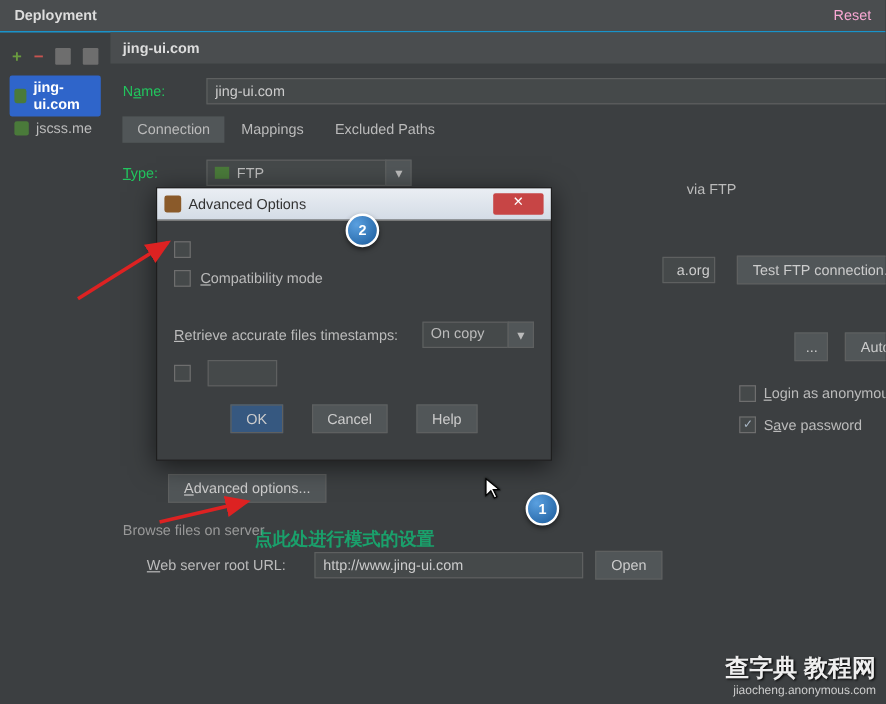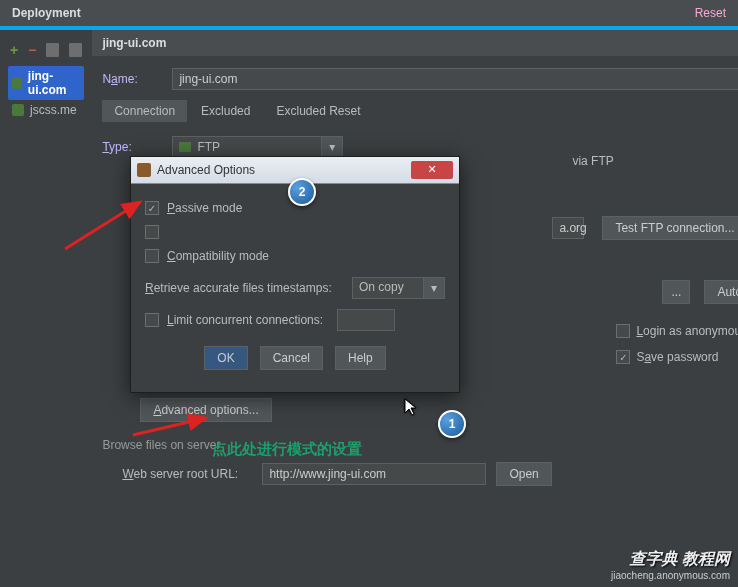--- a/index.html
+++ b/index.html
@@ -1,63 +1,63 @@
 <!DOCTYPE html>
 <html><head>
 <meta charset="utf-8">
 <style>
 * { box-sizing: border-box; margin: 0; padding: 0; font-family: "Segoe UI", Tahoma, sans-serif; font-size: 12px; }
 body { width: 738px; height: 587px; background: #3c3f41; color: #bbb; overflow: hidden; position: relative; }
-.header { background: #4a4d4f; padding: 6px 12px; display: flex; justify-content: space-between; border-bottom: 4px solid #0ea5e9; }
+.header { background: #4a4d4f; padding: 6px 12px; display: flex; justify-content: space-between; border-bottom: 1px solid #0ea5e9; }
 .header .title { font-weight: bold; color: #ddd; }
 .header .reset { color: #f9a8d4; cursor: pointer; }
 .main { display: flex; height: calc(100% - 28px); }
 .sidebar { width: 155px; padding: 8px; }
 .toolbar { display: flex; gap: 10px; padding: 4px 2px 8px; align-items: center; }
 .icon-add { color: #6a9b3f; font-size: 14px; font-weight: bold; }
 .icon-remove { color: #c75450; font-size: 14px; font-weight: bold; }
 .icon-copy, .icon-paste { width: 13px; height: 14px; background: #6e6e6e; border-radius: 1px; display: inline-block; }
 .tree-item { display: flex; align-items: center; gap: 6px; padding: 3px 4px; border-radius: 2px; }
 .tree-item.selected { background: #2f65ca; color: #fff; }
 .tree-item .srv-icon { width: 12px; height: 12px; background: #4a7a3a; border-radius: 2px; display: inline-block; }
 .tree-item .bold { font-weight: bold; }
 .content { flex: 1; padding-right: 8px; }
 .content-title { background: #4a4d4f; padding: 6px 10px; color: #ddd; font-weight: bold; margin-bottom: 6px; }
 .row { display: flex; align-items: center; gap: 10px; padding: 6px 10px; }
-.lbl { min-width: 60px; color: #c4b5fd; }
+.lbl { min-width: 60px; color: #22c55e; }
 .input { background: #45494a; border: 1px solid #5e6060; color: #ccc; padding: 3px 6px; flex: 1; height: 22px; }
 .tabs { display: flex; gap: 2px; padding: 4px 10px 0; }
 .tab { padding: 4px 12px; color: #bbb; cursor: pointer; }
 .tab.active { background: #515658; }
 .select-wrap { display: flex; align-items: center; }
 .select { background: #45494a; border: 1px solid #5e6060; padding: 3px 6px; width: 150px; height: 22px; display: flex; align-items: center; gap: 6px; }
 .select .ftp-icon { width: 12px; height: 10px; background: #4a7a3a; display: inline-block; }
 .arrow-btn { width: 22px; height: 22px; background: #515658; border: 1px solid #5e6060; display: flex; align-items: center; justify-content: center; color: #bbb; margin-left: -1px; }
 .btn { background: #515658; border: 1px solid #5e6060; color: #ccc; padding: 4px 12px; cursor: pointer; height: 24px; }
 .btn.sm { padding: 3px 8px; }
 .chk-row { display: flex; align-items: center; gap: 6px; }
 .chk { width: 14px; height: 14px; border: 1px solid #6e6e6e; background: #45494a; display: inline-flex; align-items: center; justify-content: center; }
 .chk.checked::after { content: "✓"; color: #a9b7c6; font-size: 10px; }
 .section-title { color: #999; padding: 10px 10px 4px; }
 .annot { position: absolute; color: #1aa06b; font-size: 15px; font-weight: bold; }
 .arrow-red { position: absolute; pointer-events: none; }
 .badge { position: absolute; width: 28px; height: 28px; border-radius: 50%; background: radial-gradient(circle at 30% 30%, #5aa0e0, #1a5a9a); border: 2px solid #fff; color: #fff; display: flex; align-items: center; justify-content: center; font-weight: bold; box-shadow: 0 2px 4px rgba(0,0,0,0.5); }
 .watermark { position: absolute; right: 8px; bottom: 6px; text-align: right; color: #eee; }
-.watermark .big { font-size: 16px; font-weight: bold; text-shadow: 1px 1px 2px #000; font-style: italic; }
+.watermark .big { font-size: 20px; font-weight: bold; text-shadow: 1px 1px 2px #000; }
 .watermark .sm { font-size: 10px; color: #ccc; }
 
 .dialog { position: absolute; left: 130px; top: 156px; width: 330px; background: #3c3f41; border: 1px solid #1e1e1e; box-shadow: 0 4px 20px rgba(0,0,0,0.6); }
 .dlg-title { background: linear-gradient(#eaeef3, #d4dce6); padding: 4px 6px; display: flex; align-items: center; gap: 6px; border-bottom: 1px solid #888; color: #333; }
 .dlg-title .icon { width: 14px; height: 14px; background: #8a5a2a; border-radius: 2px; }
 .dlg-close { margin-left: auto; width: 42px; height: 18px; background: #c74545; border-radius: 2px; color: #fff; text-align: center; font-size: 11px; line-height: 16px; }
 .dlg-body { padding: 12px 14px 10px; color: #bbb; }
 .opt-row { display: flex; align-items: center; gap: 8px; padding: 5px 0; }
 .dlg-select { background: #45494a; border: 1px solid #5e6060; padding: 2px 6px; width: 72px; height: 22px; }
 .dlg-input { background: #45494a; border: 1px solid #5e6060; width: 58px; height: 22px; margin-left: 6px; }
-.dlg-actions { display: flex; gap: 12px; justify-content: center; padding: 10px 0 12px; }
+.dlg-actions { display: flex; gap: 24px; justify-content: center; padding: 10px 0 12px; }
 .ul { text-decoration: underline; }
 .cursor { position: absolute; left: 404px; top: 398px; pointer-events: none; }
 .cursor svg { filter: drop-shadow(0 0 1px #000); }
 </style>
 </head>
 <body>
 
 <div class="header">
   <span class="title">Deployment</span>
   <span class="reset">Reset</span>
@@ -82,39 +82,39 @@
   </div>
 
   <div class="content">
     <div class="content-title">jing-ui.com</div>
     <div class="row">
       <span class="lbl">N<span class="ul">a</span>me:</span>
       <input class="input" value="jing-ui.com" style="">
     </div>
     <div class="tabs">
       <div class="tab active">Connection</div>
-      <div class="tab">Excluded</div>
-      <div class="tab">Excluded Reset</div>
+      <div class="tab">Mappings</div>
+      <div class="tab">Excluded Paths</div>
     </div>
     <div class="row" style="margin-top:8px">
       <span class="lbl"><span class="ul">T</span>ype:</span>
       <div class="select-wrap">
         <div class="select">
           <span class="ftp-icon"></span>
           <span>FTP</span>
         </div>
         <div class="arrow-btn">▾</div>
       </div>
     </div>
     <div class="row" style="padding-left:480px;margin-top:-16px">
       <span>via FTP</span>
     </div>
 
     <div class="row" style="margin-top:36px;padding-left:460px;gap:18px">
-      <span class="input" style="flex:none;width:32px;text-align:right;padding-right:4px">a.org</span>
+      <span class="input" style="flex:none;width:44px;text-align:right;padding-right:4px">a.org</span>
       <button class="btn">Test FTP connection...</button>
     </div>
 
     <div class="row" style="margin-top:28px;padding-left:570px;gap:14px">
       <button class="btn sm">...</button>
       <button class="btn">Autodetect</button>
     </div>
 
     <div class="row" style="margin-top:8px;padding-left:524px">
       <div class="chk-row">
@@ -143,40 +143,35 @@
 </div>
 
 <div class="dialog">
   <div class="dlg-title">
     <span class="icon"></span>
     <span>Advanced Options</span>
     <span class="dlg-close">✕</span>
   </div>
   <div class="dlg-body">
     <div class="opt-row">
-      <span class="chk checked"></span>
-      <span><span class="ul">P</span>assive mode</span>
-    </div>
-    <div class="opt-row">
       <span class="chk"></span>
     </div>
     <div class="opt-row">
       <span class="chk"></span>
       <span><span class="ul">C</span>ompatibility mode</span>
     </div>
-    <div class="opt-row" style="margin-top:4px">
+    <div class="opt-row" style="margin-top:19px">
       <span><span class="ul">R</span>etrieve accurate files timestamps:</span>
       <div style="display:flex;margin-left:auto">
         <div class="dlg-select">On copy</div>
         <div class="arrow-btn" style="height:22px">▾</div>
       </div>
     </div>
     <div class="opt-row">
       <span class="chk"></span>
-      <span><span class="ul">L</span>imit concurrent connections:</span>
       <input class="dlg-input" style="">
     </div>
     <div class="dlg-actions">
       <button class="btn" style="background:#365880">OK</button>
       <button class="btn">Cancel</button>
       <button class="btn">Help</button>
     </div>
   </div>
 </div>
 

